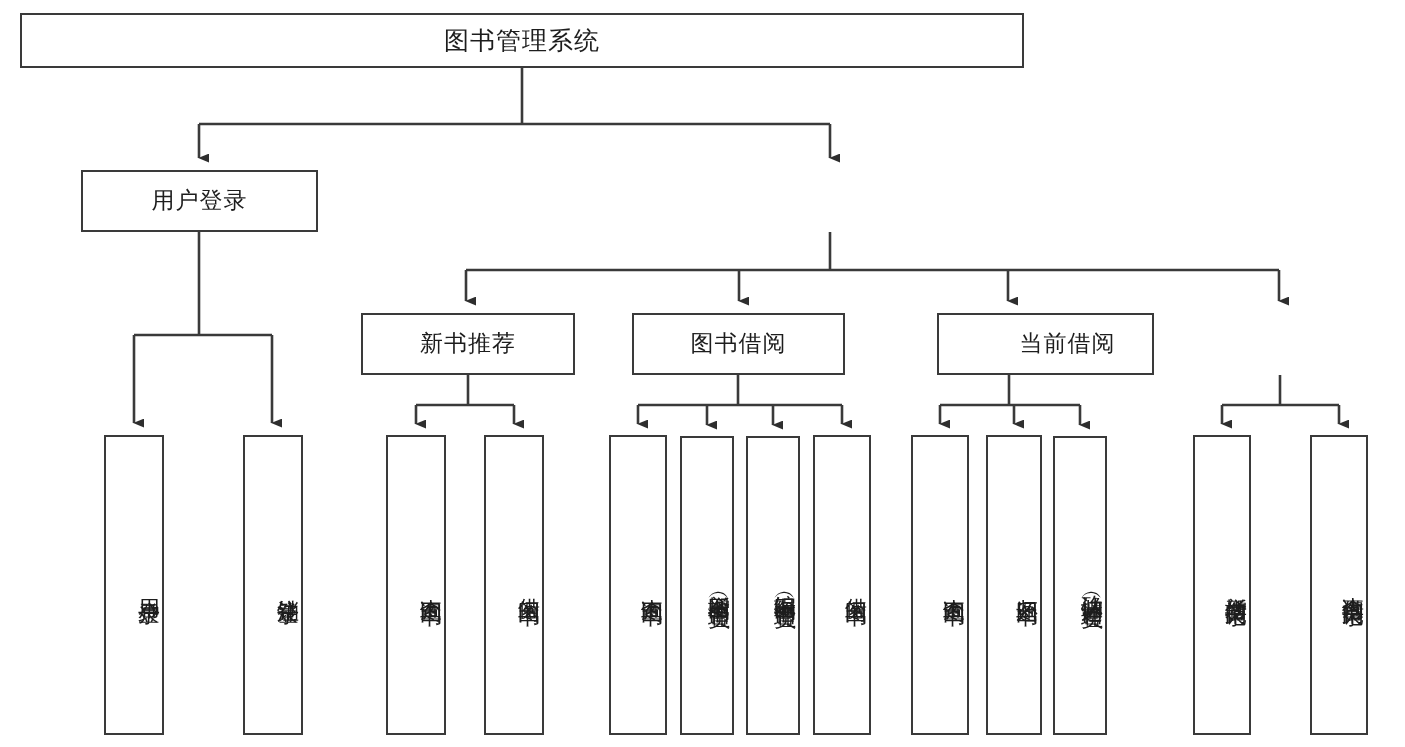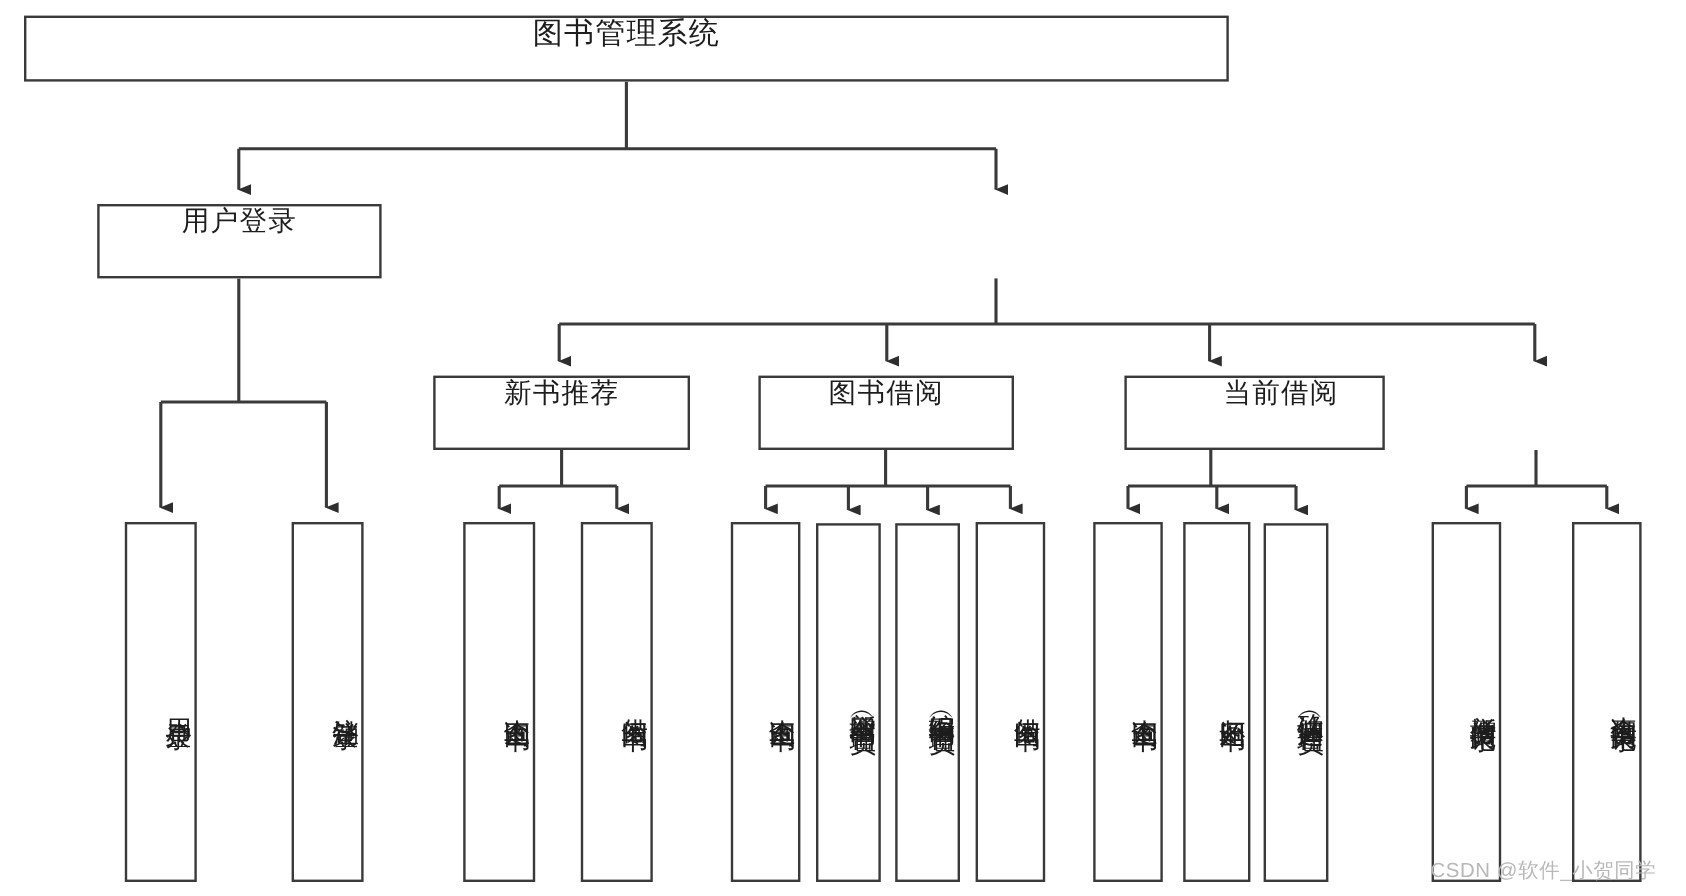--- a/index.html
+++ b/index.html
@@ -24,20 +24,21 @@
     width: 1405px;
     height: 747px;
     pointer-events: none;
   }
   .node {
     position: absolute;
     box-sizing: border-box;
     border: 2.5px solid #3a3a3a;
     background: #ffffff;
     display: flex;
+    align-items: center;
     justify-content: center;
     color: #1d1d1d;
   }
   .node.horiz {
     font-size: 23px;
     letter-spacing: 1px;
     line-height: 1.1;
   }
   .node.vert {
     writing-mode: vertical-rl;
@@ -181,15 +182,14 @@
     <span class="vtext">确认归还（管理员）</span>
   </div>
 
   <div class="node vert" style="left:1193px; top:435px; width:58px; height:300px;">
     <span class="vtext">新增借阅记录</span>
   </div>
   <div class="node vert" style="left:1310px; top:435px; width:58px; height:300px;">
     <span class="vtext">查询借阅记录</span>
   </div>
 
-  <div class="watermark">CSDN @软件_小贺同学</div>
 
 </div>
 
 </body></html>

